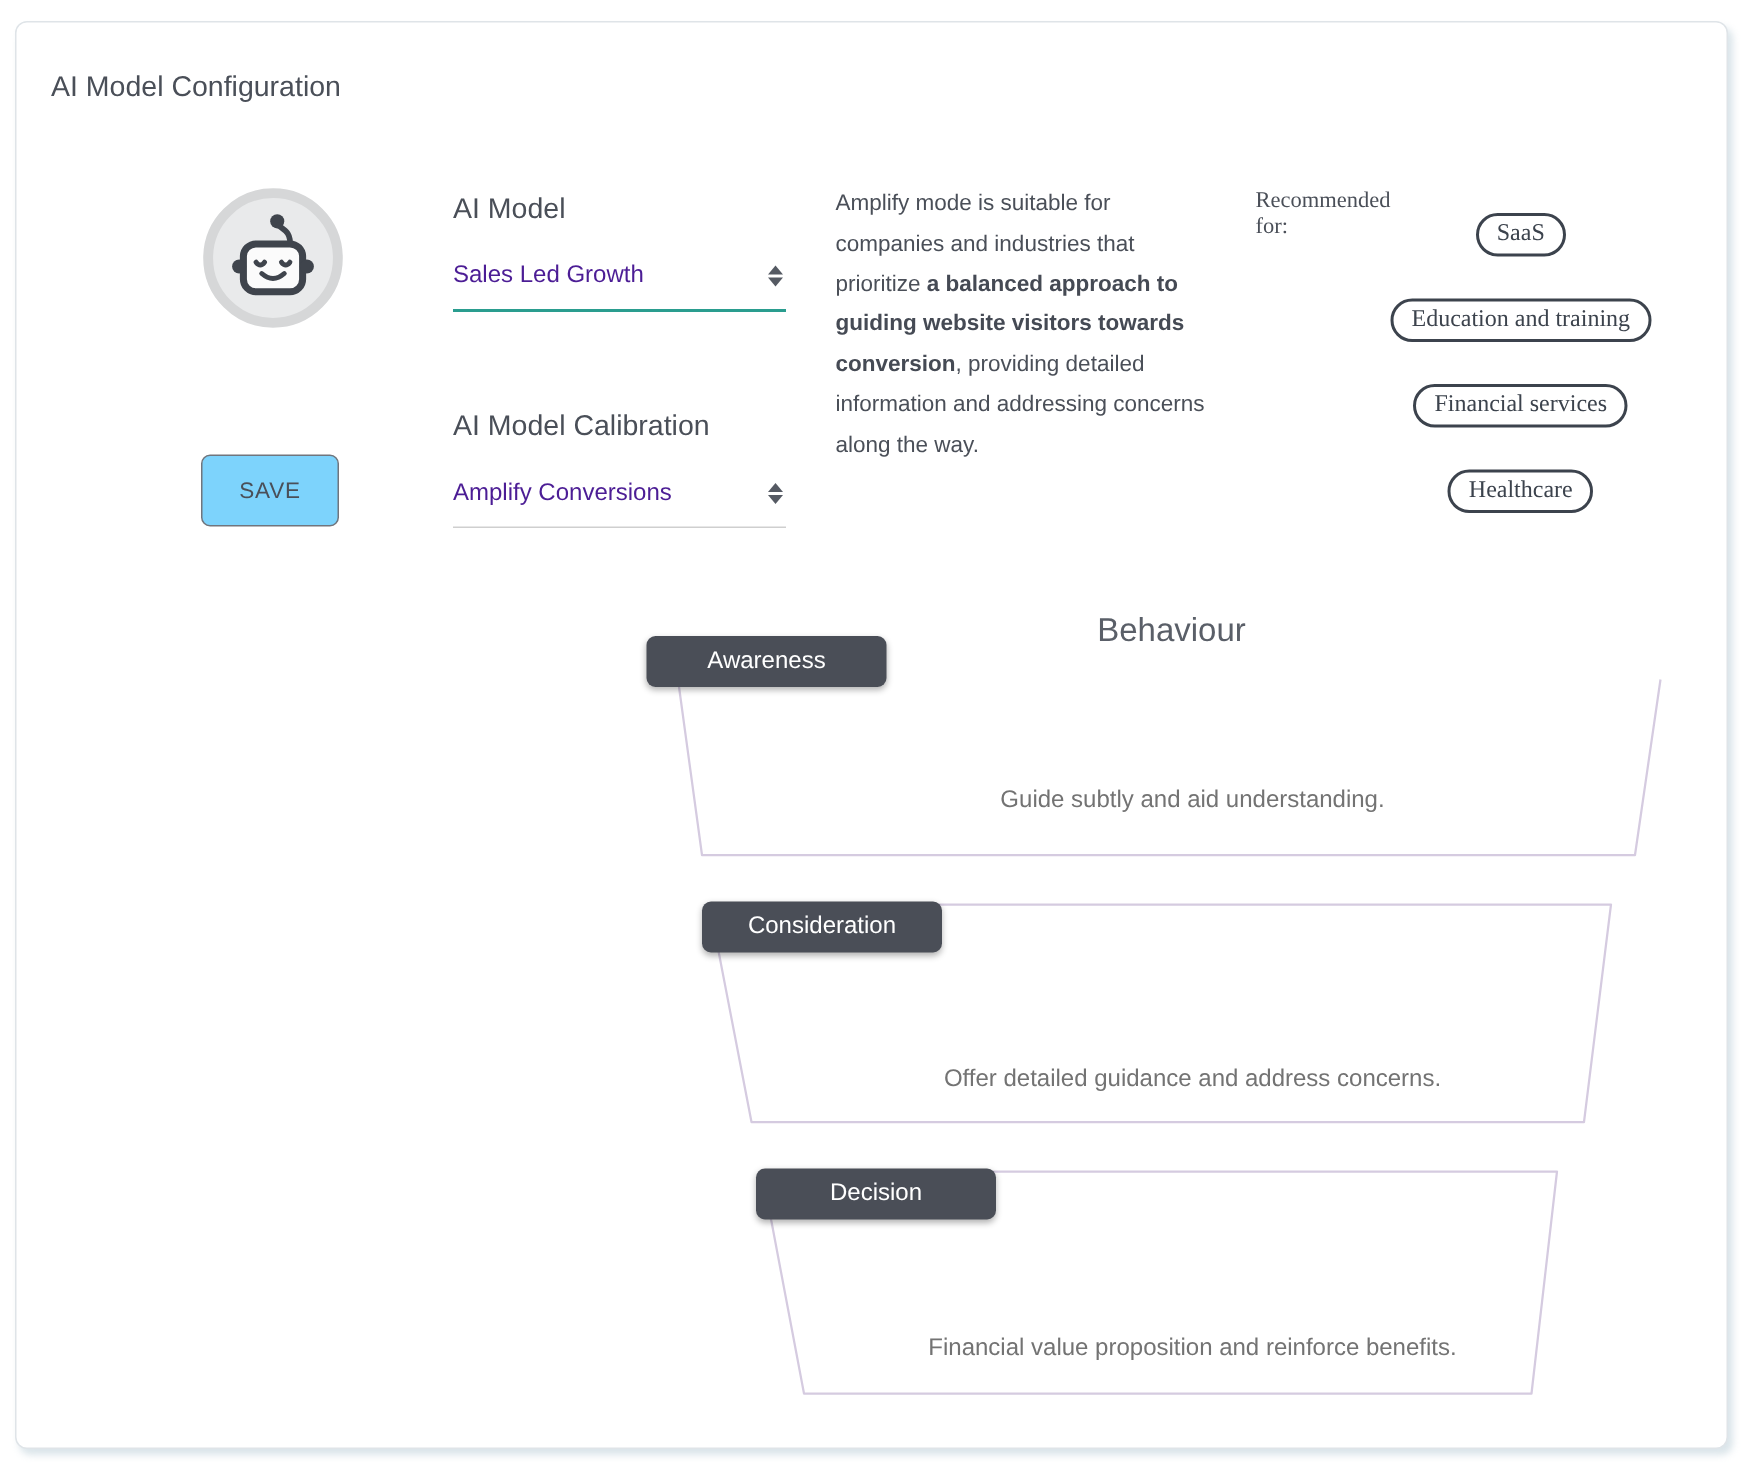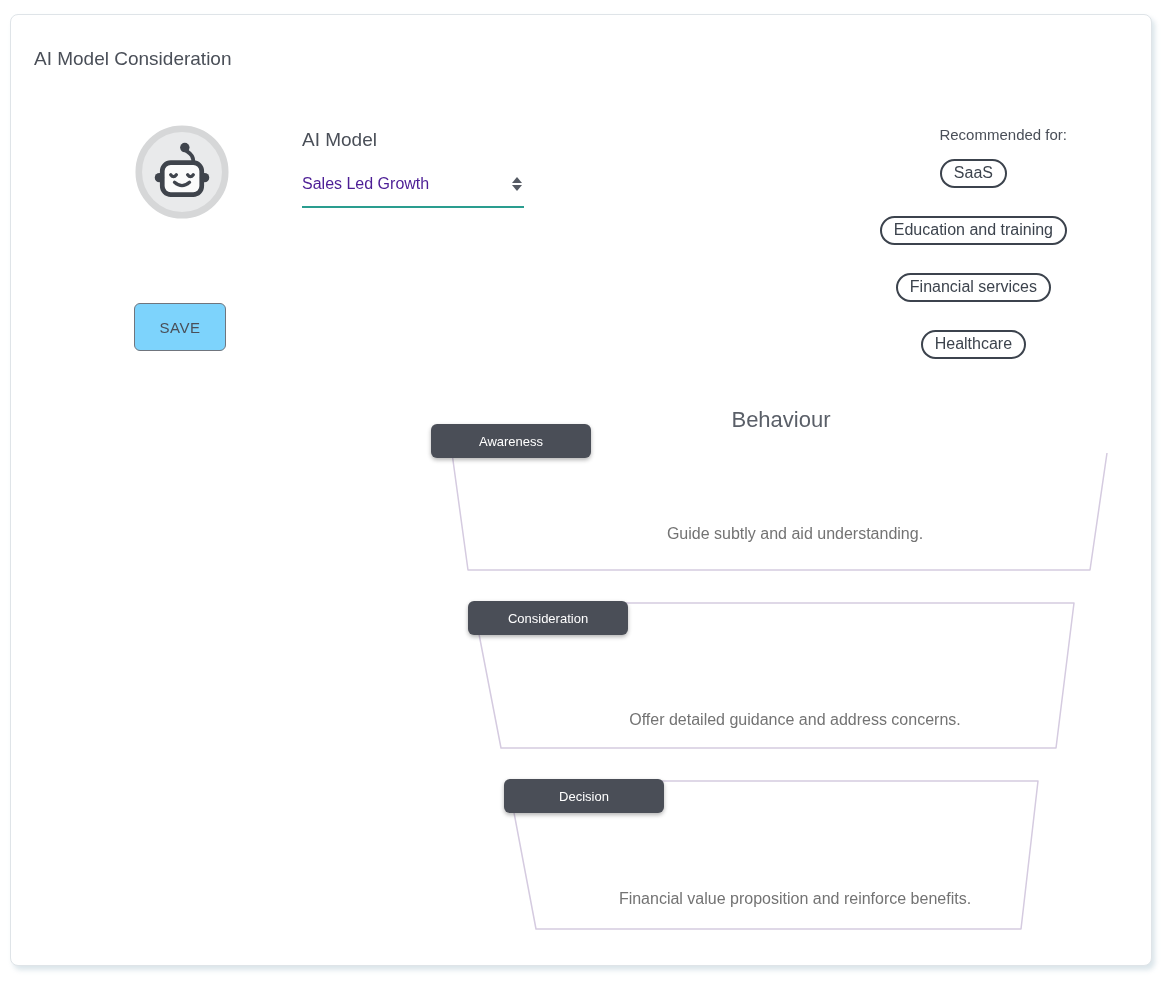--- a/index.html
+++ b/index.html
@@ -71,21 +71,21 @@
   .description {
     position: absolute; left: 546px; top: 108px;
     width: 260px;
     font-size: 15px; line-height: 26.8px; color: #4a4f58;
   }
   .description b { font-weight: 700; color: #454a54; }
   
   .recommended {
     position: absolute; left: 826px; top: 111px;
     width: 230px;
-    display: flex; flex-direction: column; align-items: flex-end;
+    display: flex; flex-direction: row; align-items: flex-start; font-family: Liberation Serif, serif;
   }
   .recommended-label { font-size: 15px; color: #4a4f58; }
   .pill-list {
     margin-top: 16px;
     display: flex; flex-direction: column; align-items: center; gap: 28px;
   }
   .pill {
     border: 2px solid #3c434d;
     border-radius: 16px;
     padding: 3px 12px 4px 12px;
@@ -100,41 +100,41 @@
     font-size: 22px; color: #5a5f68;
   }
   .funnel-svg { position: absolute; left: 430px; top: 426px; }
   .stage-badge {
     position: absolute;
     width: 160px; height: 34px;
     background: #4a4e57;
     border-radius: 6px;
     box-shadow: 0 2px 4px rgba(0,0,0,0.3);
     color: #ffffff;
-    font-size: 13px;
+    font-size: 16px;
     display: flex; align-items: center; justify-content: center;
   }
   .badge-awareness     { left: 420px; top: 409px; }
   .badge-consideration { left: 457px; top: 586px; }
   .badge-decision      { left: 493px; top: 764px; }
   .stage-caption {
     position: absolute; left: 444px; width: 680px;
     text-align: center;
     font-size: 16px; color: #737373;
   }
   .caption-awareness     { top: 510px; }
   .caption-consideration { top: 696px; }
   .caption-decision      { top: 875px; }
 </style>
 </head>
 <body>
 
 <div class="card">
 
-  <div class="page-title">AI Model Consideration</div>
+  <div class="page-title">AI Model Configuration</div>
 
   <div class="avatar">
     <svg width="94" height="94" viewBox="0 0 100 100">
       <circle cx="50" cy="50" r="46" fill="#e9eaeb" stroke="#d6d7d8" stroke-width="7"></circle>
       <circle cx="53" cy="24" r="5" fill="#3f444c"></circle>
       <path d="M62 42 C 63 32, 58 30, 54 27" fill="none" stroke="#3f444c" stroke-width="4" stroke-linecap="round"></path>
       <rect x="29" y="40" width="42" height="34" rx="9" fill="#fbfbfb" stroke="#3f444c" stroke-width="5"></rect>
       <circle cx="26" cy="56" r="5" fill="#3f444c"></circle>
       <circle cx="74" cy="56" r="5" fill="#3f444c"></circle>
       <path d="M38 53 q 3 4 6 0" fill="none" stroke="#3f444c" stroke-width="3.5" stroke-linecap="round"></path>
@@ -149,21 +149,32 @@
     <h2>AI Model</h2>
     <div class="select-row">
       <span class="value">Sales Led Growth</span>
       <span class="updown">
           <span class="tri-up"></span>
           <span class="tri-down"></span>
         </span>
     </div>
   </div>
 
-
+  <div class="field field-calibration">
+    <h2>AI Model Calibration</h2>
+    <div class="select-row">
+      <span class="value">Amplify Conversions</span>
+      <span class="updown">
+          <span class="tri-up"></span>
+          <span class="tri-down"></span>
+        </span>
+    </div>
+  </div>
+
+  <div class="description" id="description-text"><span>Amplify mode is suitable for companies and industries that prioritize </span><b>a balanced approach to guiding website visitors towards conversion</b><span>, providing detailed information and addressing concerns along the way.</span></div>
 
   <div class="recommended">
     <div class="recommended-label">Recommended for:</div>
     <div class="pill-list" id="pill-list">
         <div class="pill">SaaS</div>
         <div class="pill">Education and training</div>
         <div class="pill">Financial services</div>
         <div class="pill">Healthcare</div>
       </div>
   </div>

